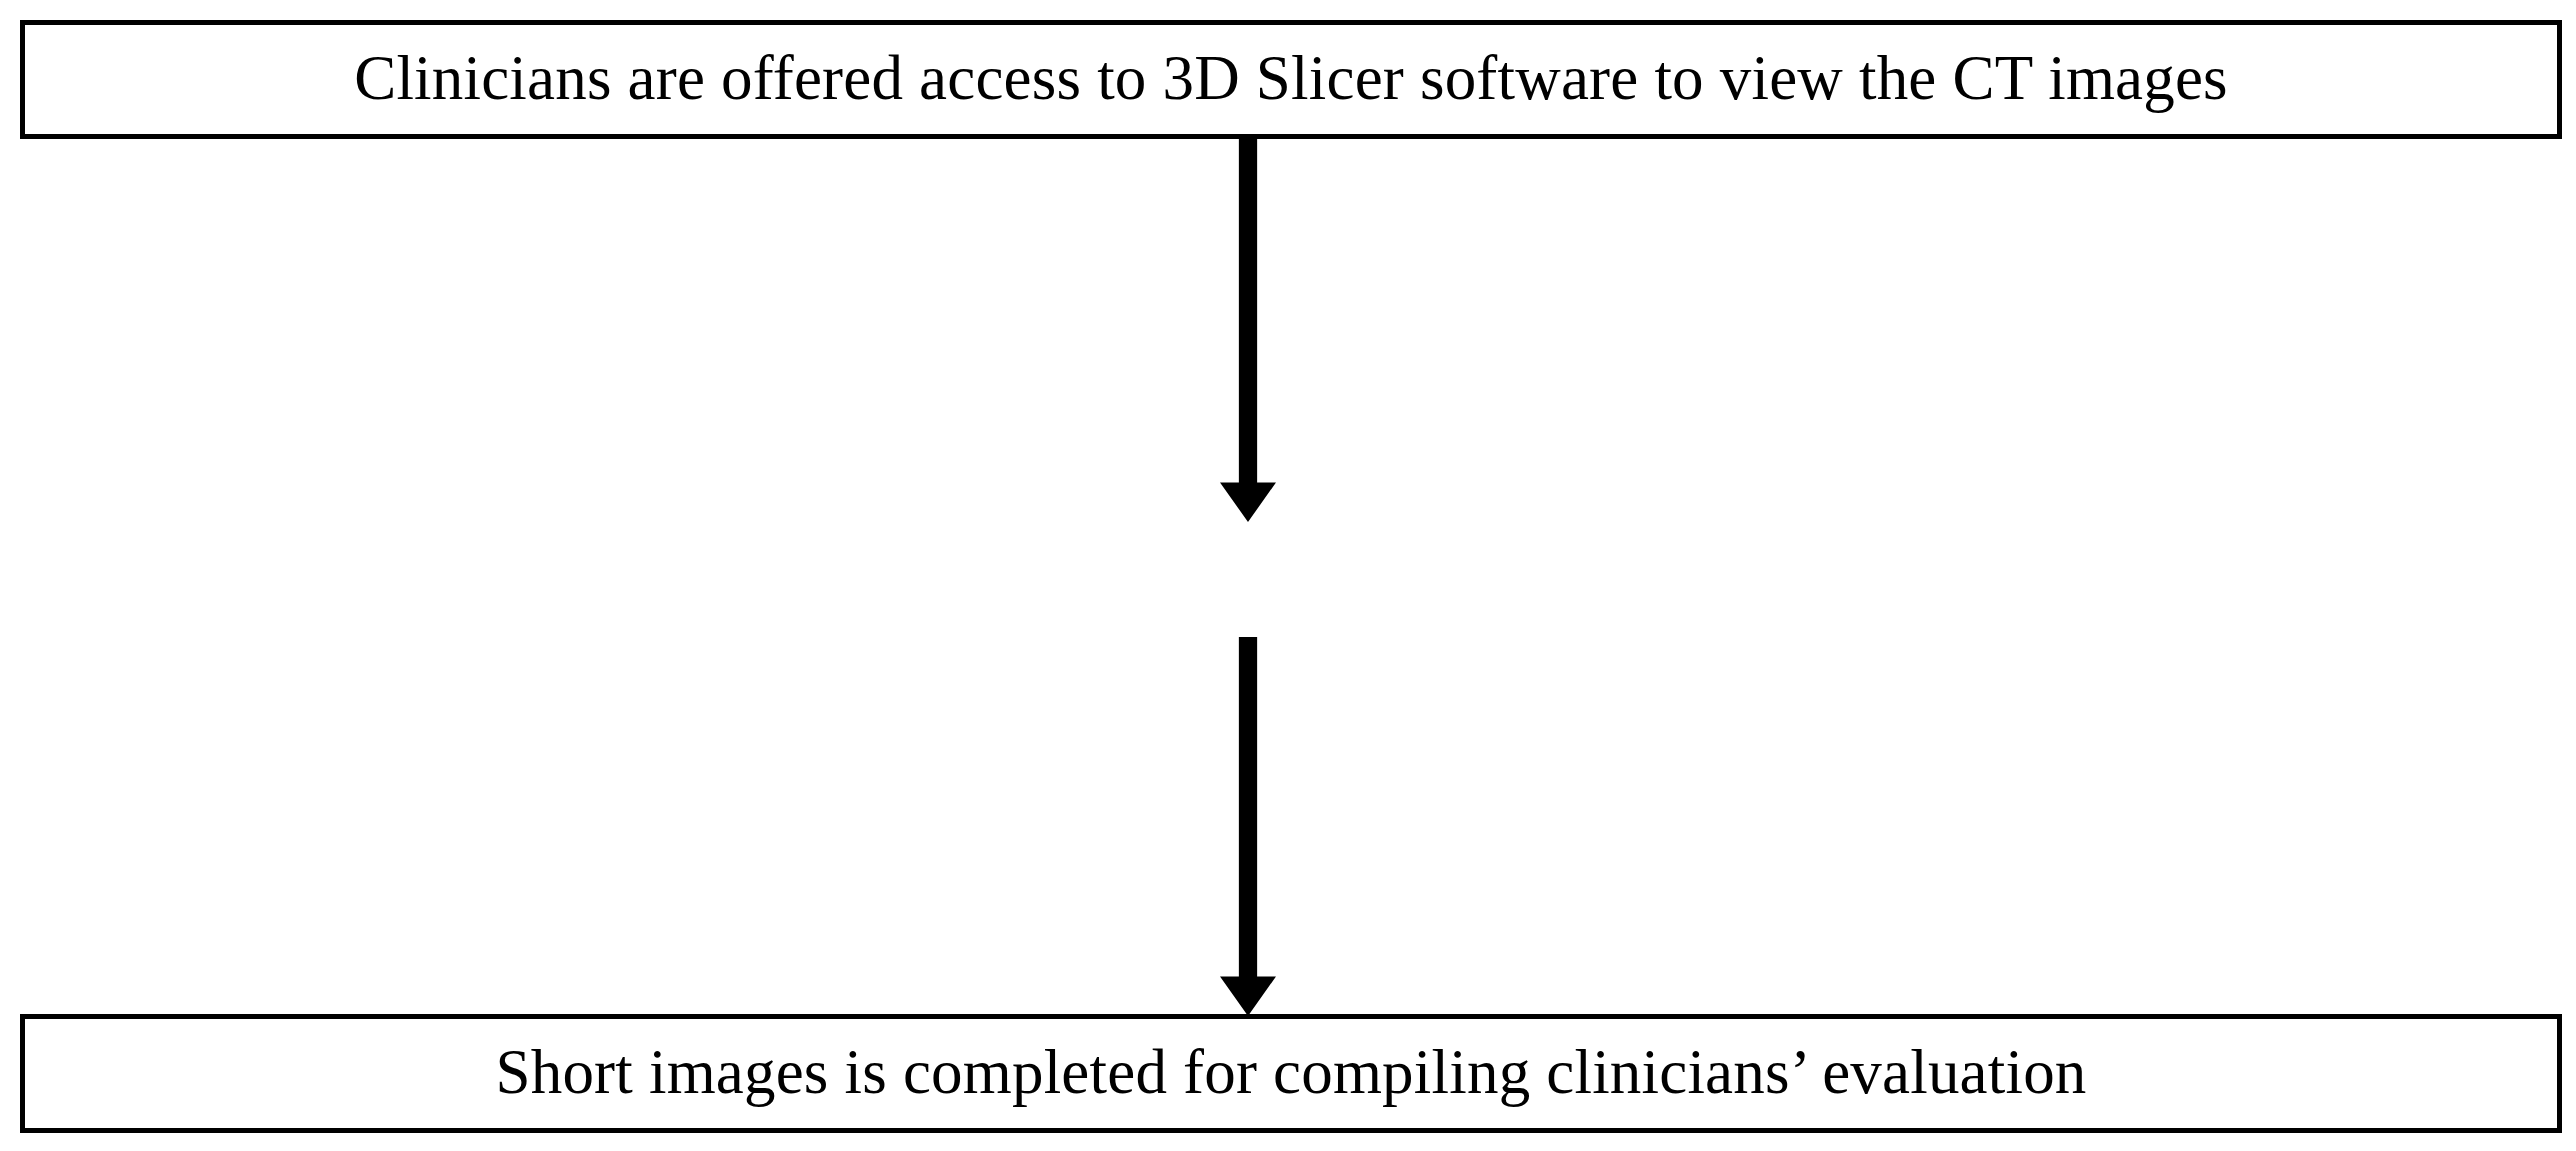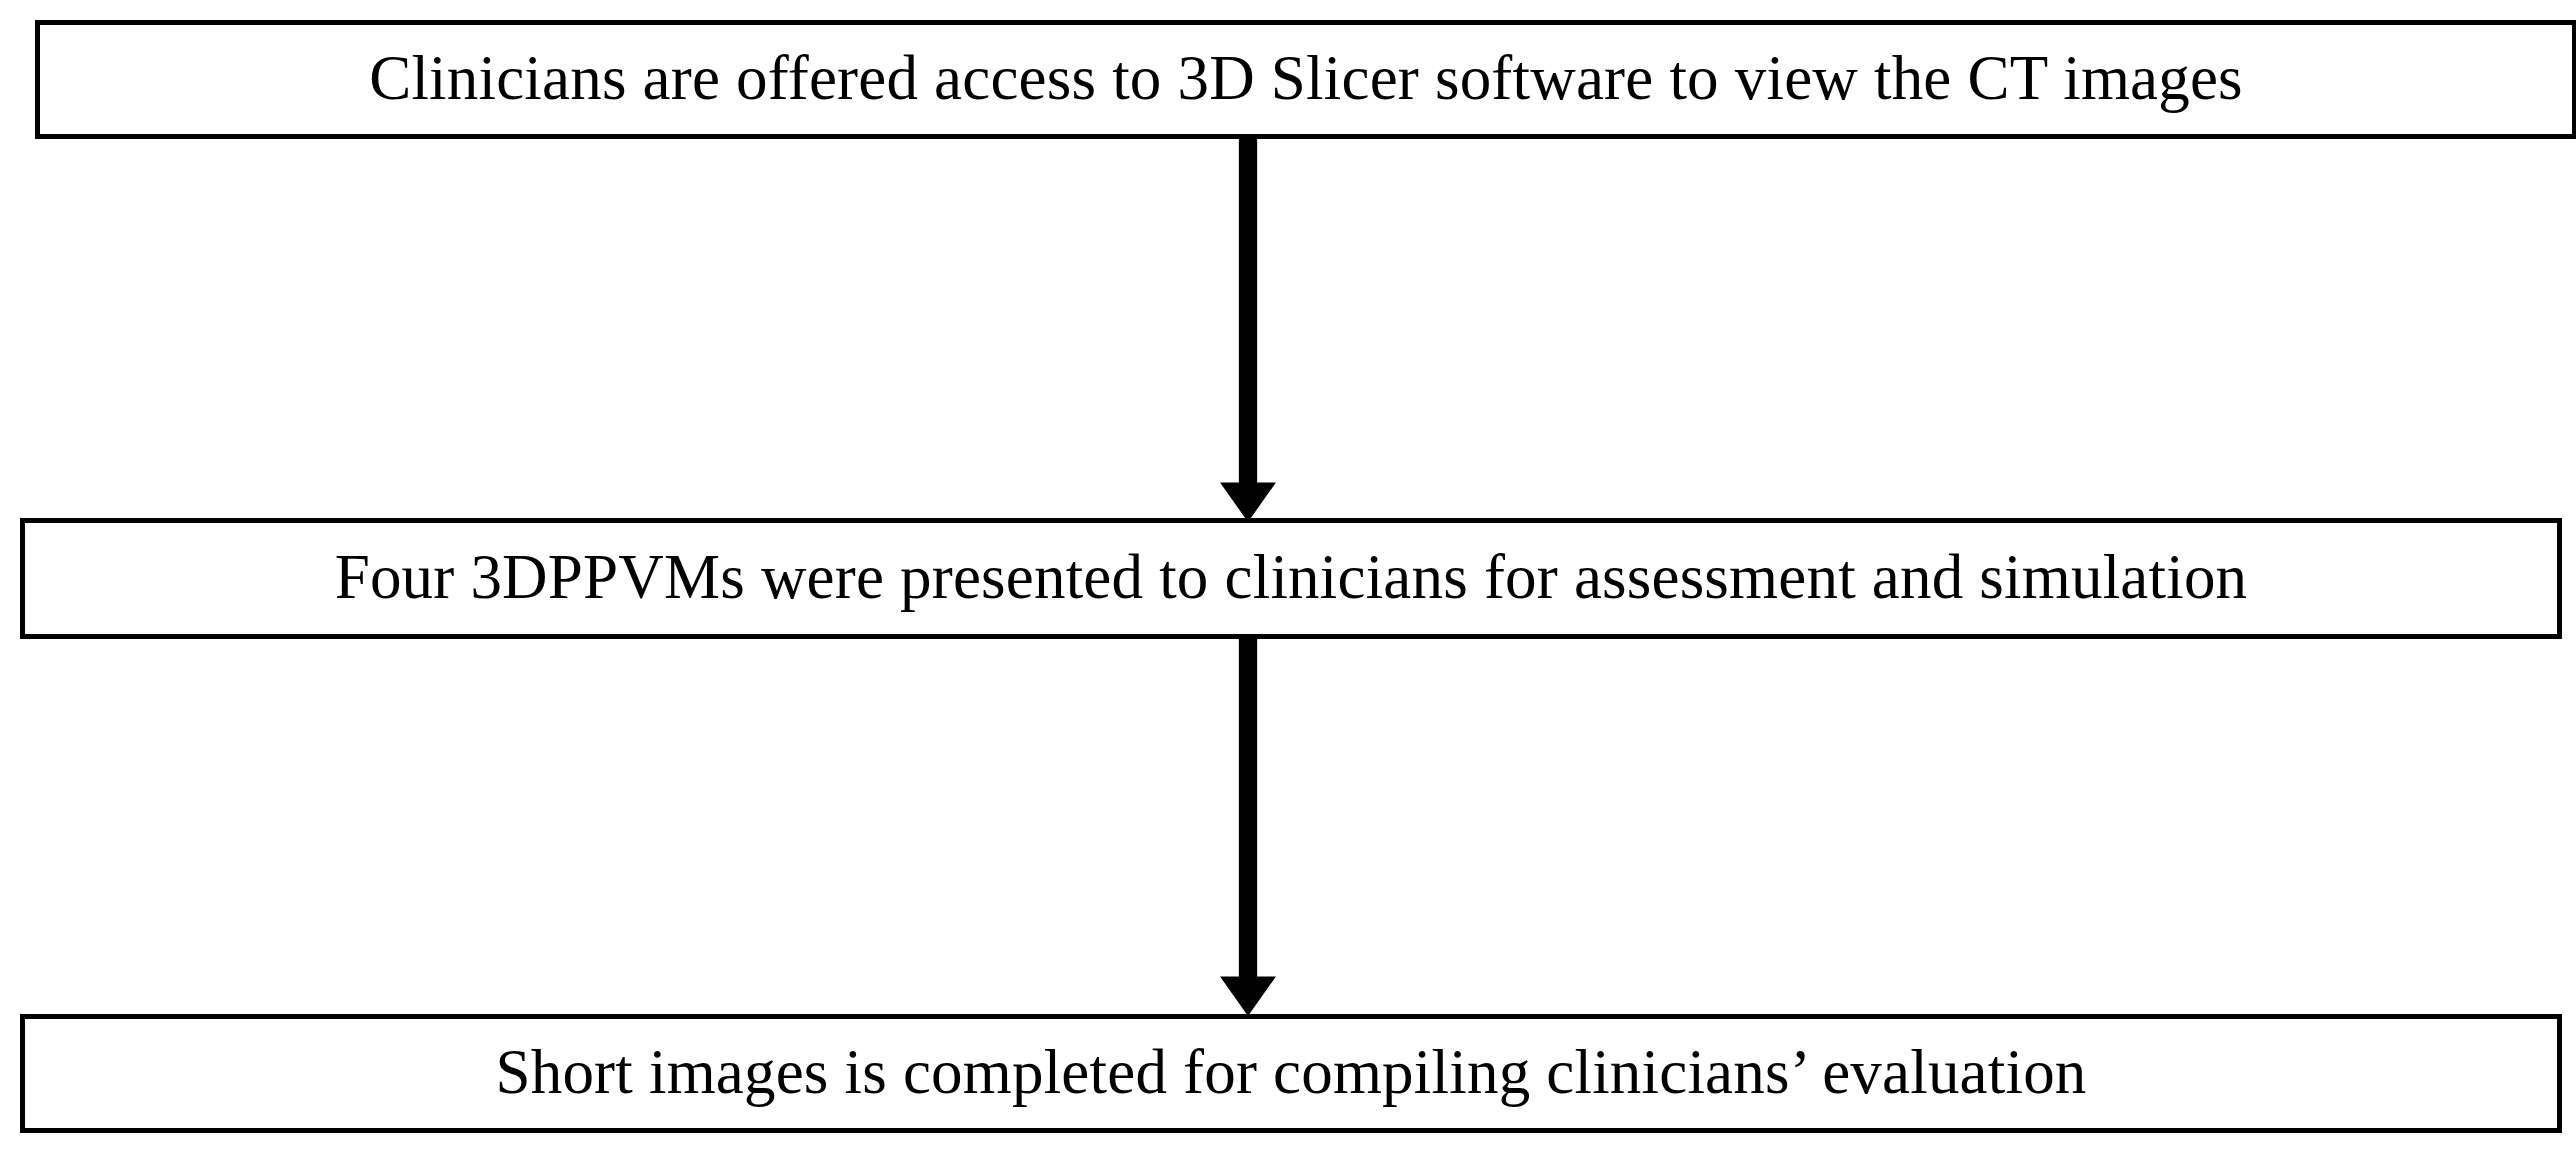--- a/index.html
+++ b/index.html
@@ -38,21 +38,21 @@
     font-family: "Liberation Serif", "DejaVu Serif", serif;
     font-size: 63px;
     line-height: 1.08;
     color: #000000;
     text-align: center;
     white-space: nowrap;
     letter-spacing: 0.2px;
     transform: translateY(-1.2px);
   }
 
-  #box-1 { left: 20px;  top: 20px;   width: 2542px; height: 119px; margin-left: 15px; }
+  #box-1 { left: 20px;  top: 20px;   width: 2542px; height: 119px; }
   #box-2 { left: 20px;  top: 518px;  width: 2542px; height: 121px; }
   #box-3 { left: 20px;  top: 1014px; width: 2542px; height: 119px; }
 
   
   .flow-arrow {
     position: absolute;
     display: block;
   }
   #arrow-1 { left: 1220px; top: 137px;  width: 56px; height: 385px; }
   #arrow-2 { left: 1220px; top: 637px; width: 56px; height: 379px; }
@@ -63,23 +63,20 @@
 <div id="flowchart">
 
   <div class="flow-box" id="box-1">
     <span class="flow-box-label">Clinicians  are offered access to 3D Slicer software to view  the CT images</span>
   </div>
 
   <svg class="flow-arrow" id="arrow-1" viewBox="0 0 92 632" preserveAspectRatio="none">
     <polygon points="31,0 61,0 61,567 92,567 46,632 0,567 31,567" fill="#000000"></polygon>
   </svg>
 
-  <div class="flow-box" id="box-2">
-    <span class="flow-box-label">Four 3DPPVMs were presented to clinicians  for assessment and simulation</span>
-  </div>
 
   <svg class="flow-arrow" id="arrow-2" viewBox="0 0 92 622" preserveAspectRatio="none">
     <polygon points="31,0 61,0 61,557 92,557 46,622 0,557 31,557" fill="#000000"></polygon>
   </svg>
 
   <div class="flow-box" id="box-3">
     <span class="flow-box-label">Short images is completed for compiling  clinicians’ evaluation</span>
   </div>
 
 </div>

